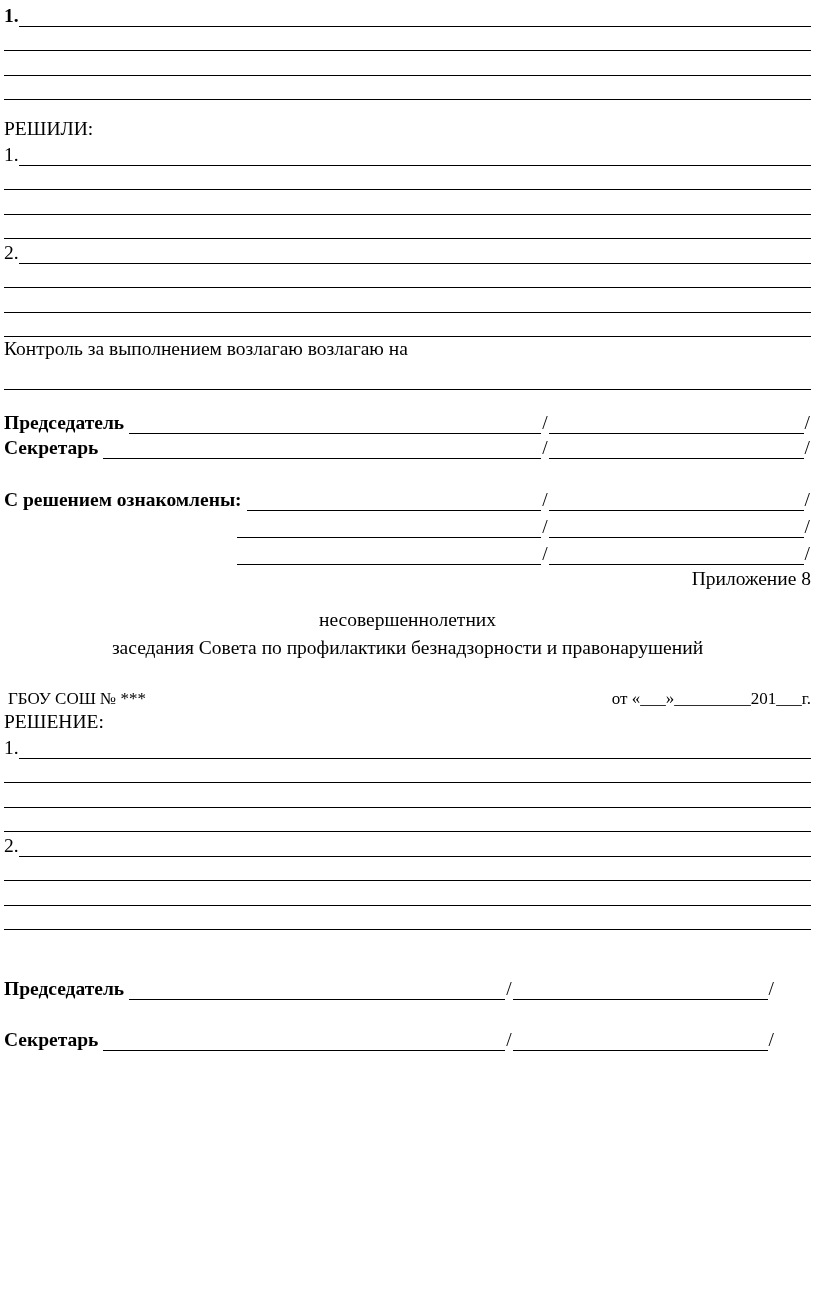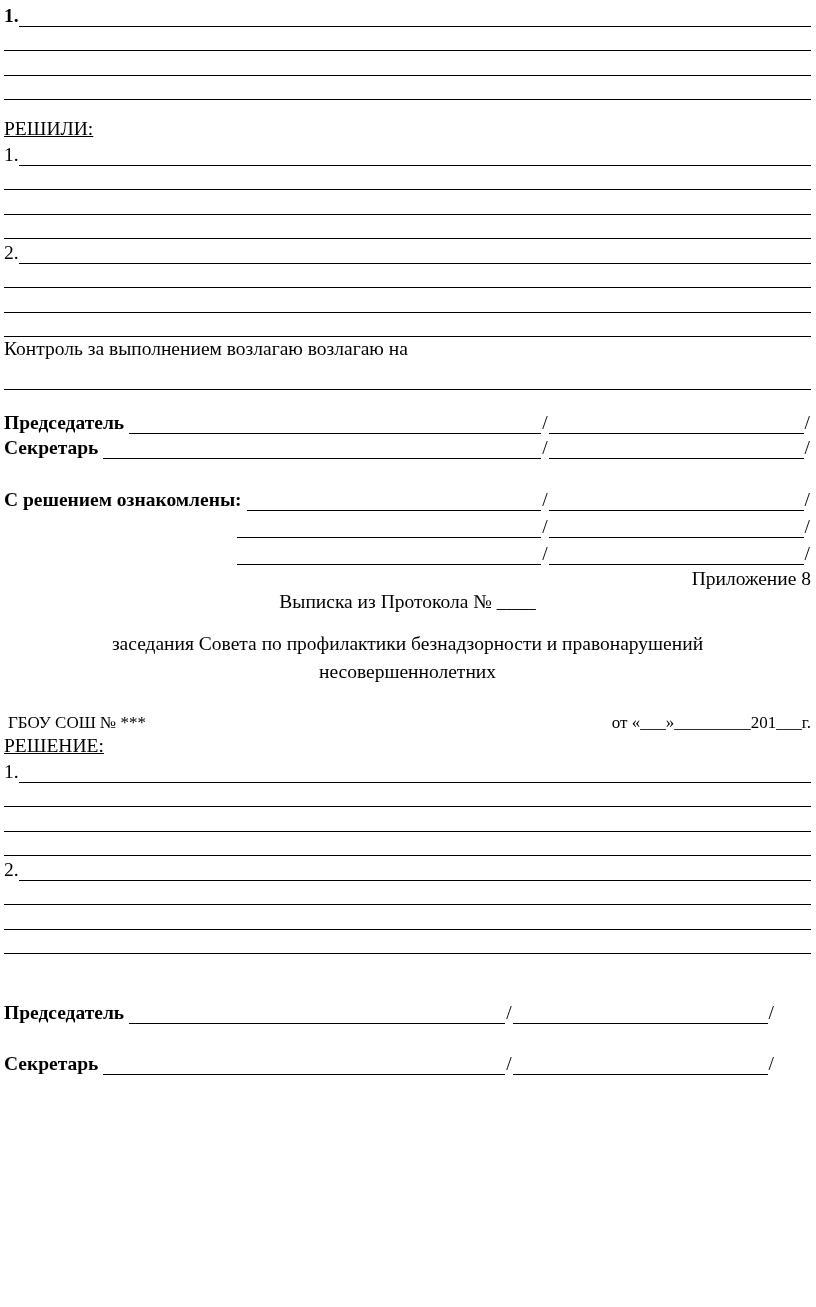--- a/index.html
+++ b/index.html
@@ -20,21 +20,21 @@
   
   .row { display: flex; align-items: flex-end; height: 24.5px; }
   .row span { line-height: 23px; }
   .fill { flex: 1 1 auto; align-self: stretch; border-bottom: 1px solid #000; }
   .fill-fixed { width: 255px; align-self: stretch; border-bottom: 1px solid #000; }
   .slash { padding: 0 1px; }
   .num { white-space: pre; }
   .bold { font-weight: bold; }
   .label { white-space: pre; margin-right: 5px; font-weight: bold; }
 
-  .heading { height: 24px; line-height: 24px; text-decoration: underline; }
+  .heading { height: 24px; line-height: 24px; }
   .mt-heading1 { margin-top: 17px; }
 
   .textline { height: 24.5px; line-height: 24.5px; }
   .blankline { height: 27px; border-bottom: 1px solid #000; }
 
   .sigrow1 { margin-top: 20px; }
   .ackrow { margin-top: 28px; }
   .ack-cont { margin-left: 233px; height: 27px; }
 
   .sig2 { margin-right: 36px; }
@@ -142,24 +142,23 @@
     <span class="slash">/</span>
   </div>
   <div class="row ack-cont">
     <span class="fill"></span>
     <span class="slash">/</span>
     <span class="fill-fixed"></span>
     <span class="slash">/</span>
   </div>
 
   <div class="right appendix-label">Приложение 8</div>
-  <div class="center extract-title">Выписка из Протокола № ____</div>
   <div class="center meeting-title">
+    <div>несовершеннолетних</div>
     <div>заседания Совета по профилактики безнадзорности и правонарушений</div>
-    <div>несовершеннолетних</div>
   </div>
 
   <div class="school-row">
     <span>ГБОУ СОШ № ***</span>
     <span>от «___»_________201___г.</span>
   </div>
 
   <div class="heading decision-heading">РЕШЕНИЕ:</div>
 
   <div class="row">

